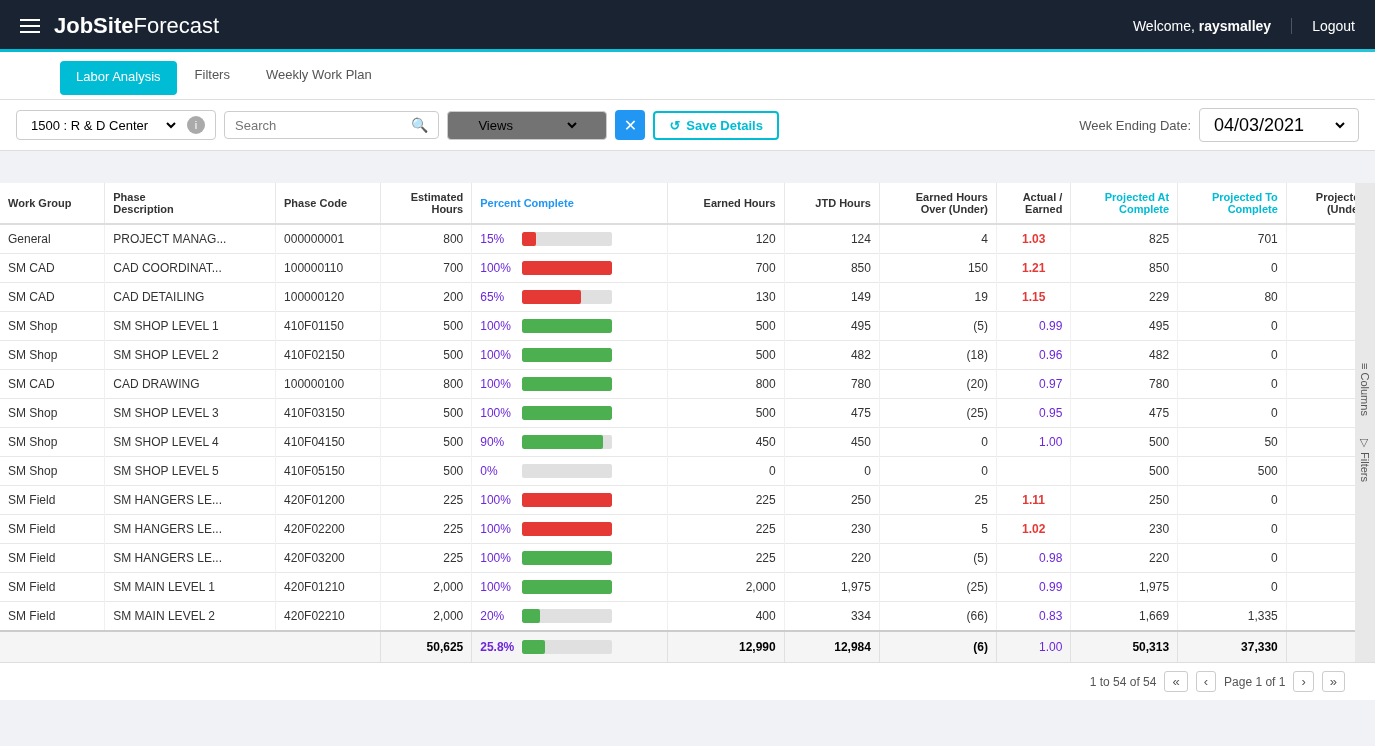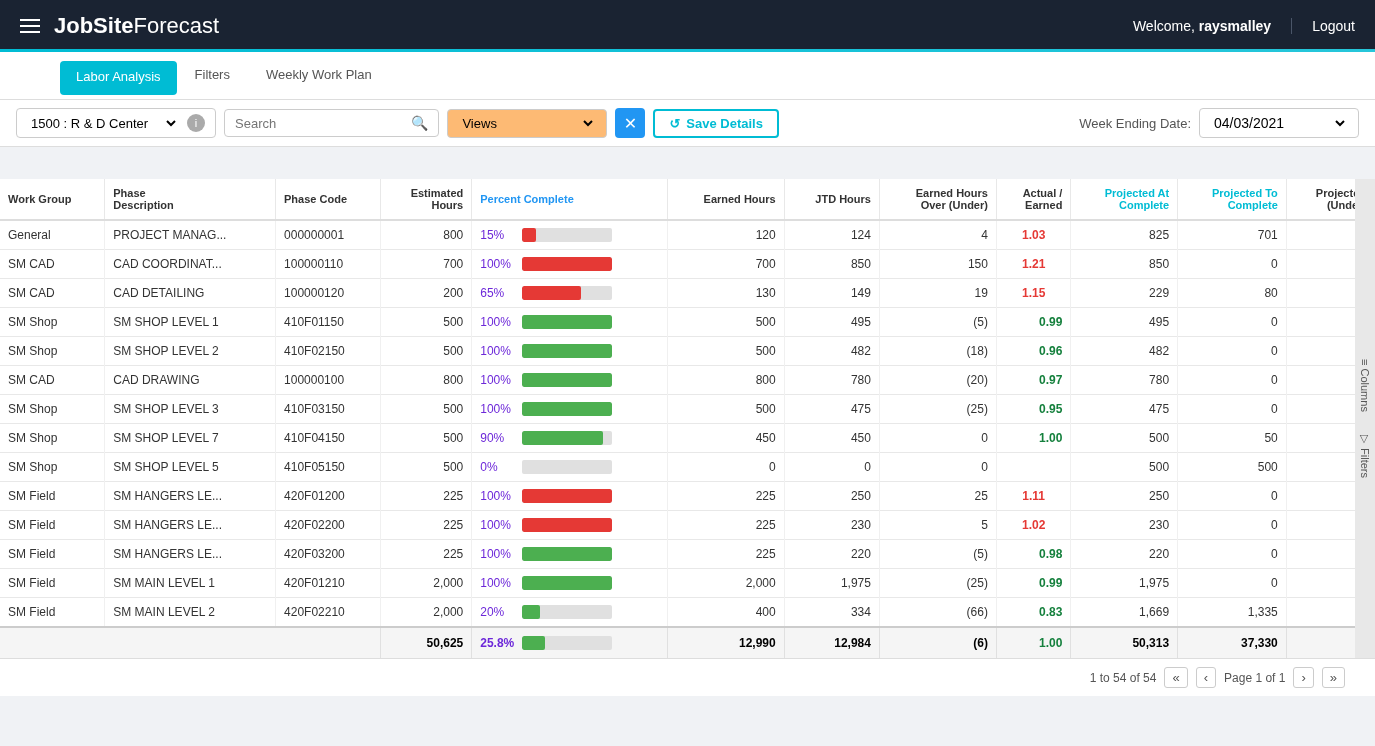--- a/index.html
+++ b/index.html
@@ -88,40 +88,40 @@
       color: white; font-size: 11px; display: flex; align-items: center; justify-content: center;
       cursor: pointer; flex-shrink: 0;
     }
     .search-box {
       display: flex; align-items: center; border: 1px solid #ccc; border-radius: 4px;
       padding: 5px 10px; background: white; min-width: 180px;
     }
     .search-box input { border: none; outline: none; font-size: 13px; flex: 1; }
     .search-icon { color: #aaa; font-size: 14px; }
     .views-select {
-      border: 1px solid #ccc; border-radius: 4px; padding: 5px 10px;
-      background: #fdba74; min-width: 160px; cursor: pointer; display: flex; align-items: center; gap: 4px;
+      border: 1px solid #ccc; border-radius: 4px; padding: 5px 26px;
+      background: #737373; min-width: 160px; cursor: pointer; display: flex; align-items: center; gap: 4px;
     }
     .views-select select { border: none; background: none; font-size: 13px; cursor: pointer; outline: none; flex: 1; }
     .clear-btn {
       background: #2196f3; color: white; border: none; border-radius: 4px;
       width: 30px; height: 30px; cursor: pointer; font-size: 16px; display: flex; align-items: center; justify-content: center;
     }
     .save-btn {
       background: white; border: 2px solid #00bcd4; color: #00bcd4; border-radius: 4px;
       padding: 5px 14px; cursor: pointer; font-size: 13px; font-weight: bold;
       display: flex; align-items: center; gap: 6px;
     }
     .toolbar-right { margin-left: auto; display: flex; align-items: center; gap: 8px; }
     .week-label { font-size: 13px; color: #555; }
     .date-select {
       border: 1px solid #ccc; border-radius: 4px; padding: 5px 10px;
       background: white; min-width: 160px; cursor: pointer; display: flex; align-items: center; gap: 4px;
     }
-    .date-select select { border: none; background: none; font-size: 14px; cursor: pointer; outline: none; flex: 1; }
+    .date-select select { border: none; background: none; font-size: 18px; cursor: pointer; outline: none; flex: 1; }
 
     
     .table-container {
       position: relative;
       overflow-x: auto;
       background: white;
       margin-top: 32px;
     }
     .side-controls {
       position: absolute;
@@ -169,21 +169,21 @@
     }
     tbody td {
       padding: 7px 8px;
       color: #333;
       font-size: 12px;
       border-right: 1px solid #f0f0f0;
       white-space: nowrap;
     }
     .num { text-align: right; }
     .red-val { color: #e53935; font-weight: bold; text-align: center; }
-    .green-val { color: #15803d; font-weight: bold; }
+    .green-val { color: #6d28d9; font-weight: normal; }
 
     
     .bar-cell { display: flex; align-items: center; gap: 6px; }
     .bar-container { width: 90px; height: 14px; background: #e0e0e0; border-radius: 2px; overflow: hidden; flex-shrink: 0; }
     .bar-fill { height: 100%; border-radius: 2px; }
     .bar-red { background: #e53935; }
     .bar-green { background: #4caf50; }
     .bar-label { font-size: 12px; color: #6d28d9; min-width: 36px; }
 
     
@@ -437,21 +437,21 @@
     <td class="num">500</td>
     <td class="num">475</td>
     <td class="num">(25)</td>
     <td class="num green-val">0.95</td>
     <td class="num">475</td>
     <td class="num">0</td>
     <td class="num"></td>
   </tr>
         <tr>
     <td>SM Shop</td>
-    <td>SM SHOP LEVEL 7</td>
+    <td>SM SHOP LEVEL 4</td>
     <td>410F04150</td>
     <td class="num">500</td>
     <td>
       <div class="bar-cell">
         <span class="bar-label">90%</span>
         <div class="bar-container">
                 <div class="bar-fill bar-green" style="width:90%"></div>
               </div>
       </div>
     </td>

